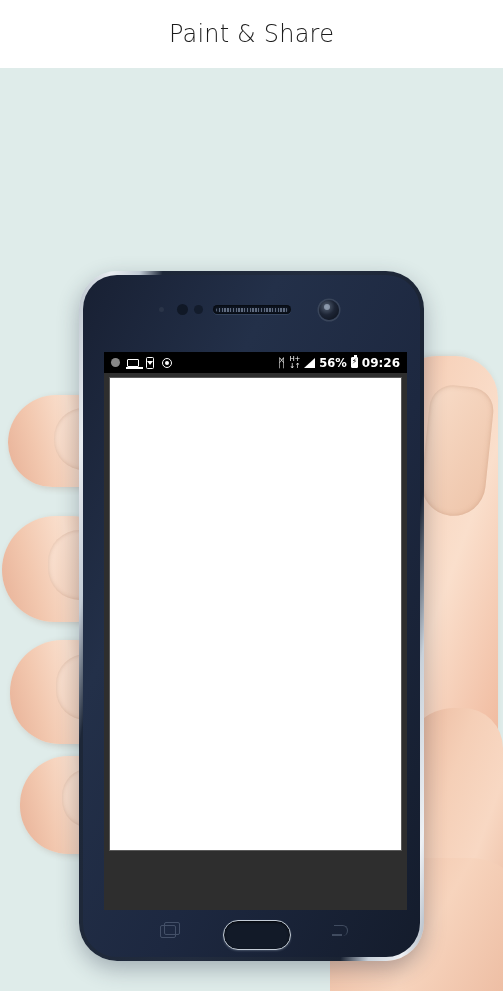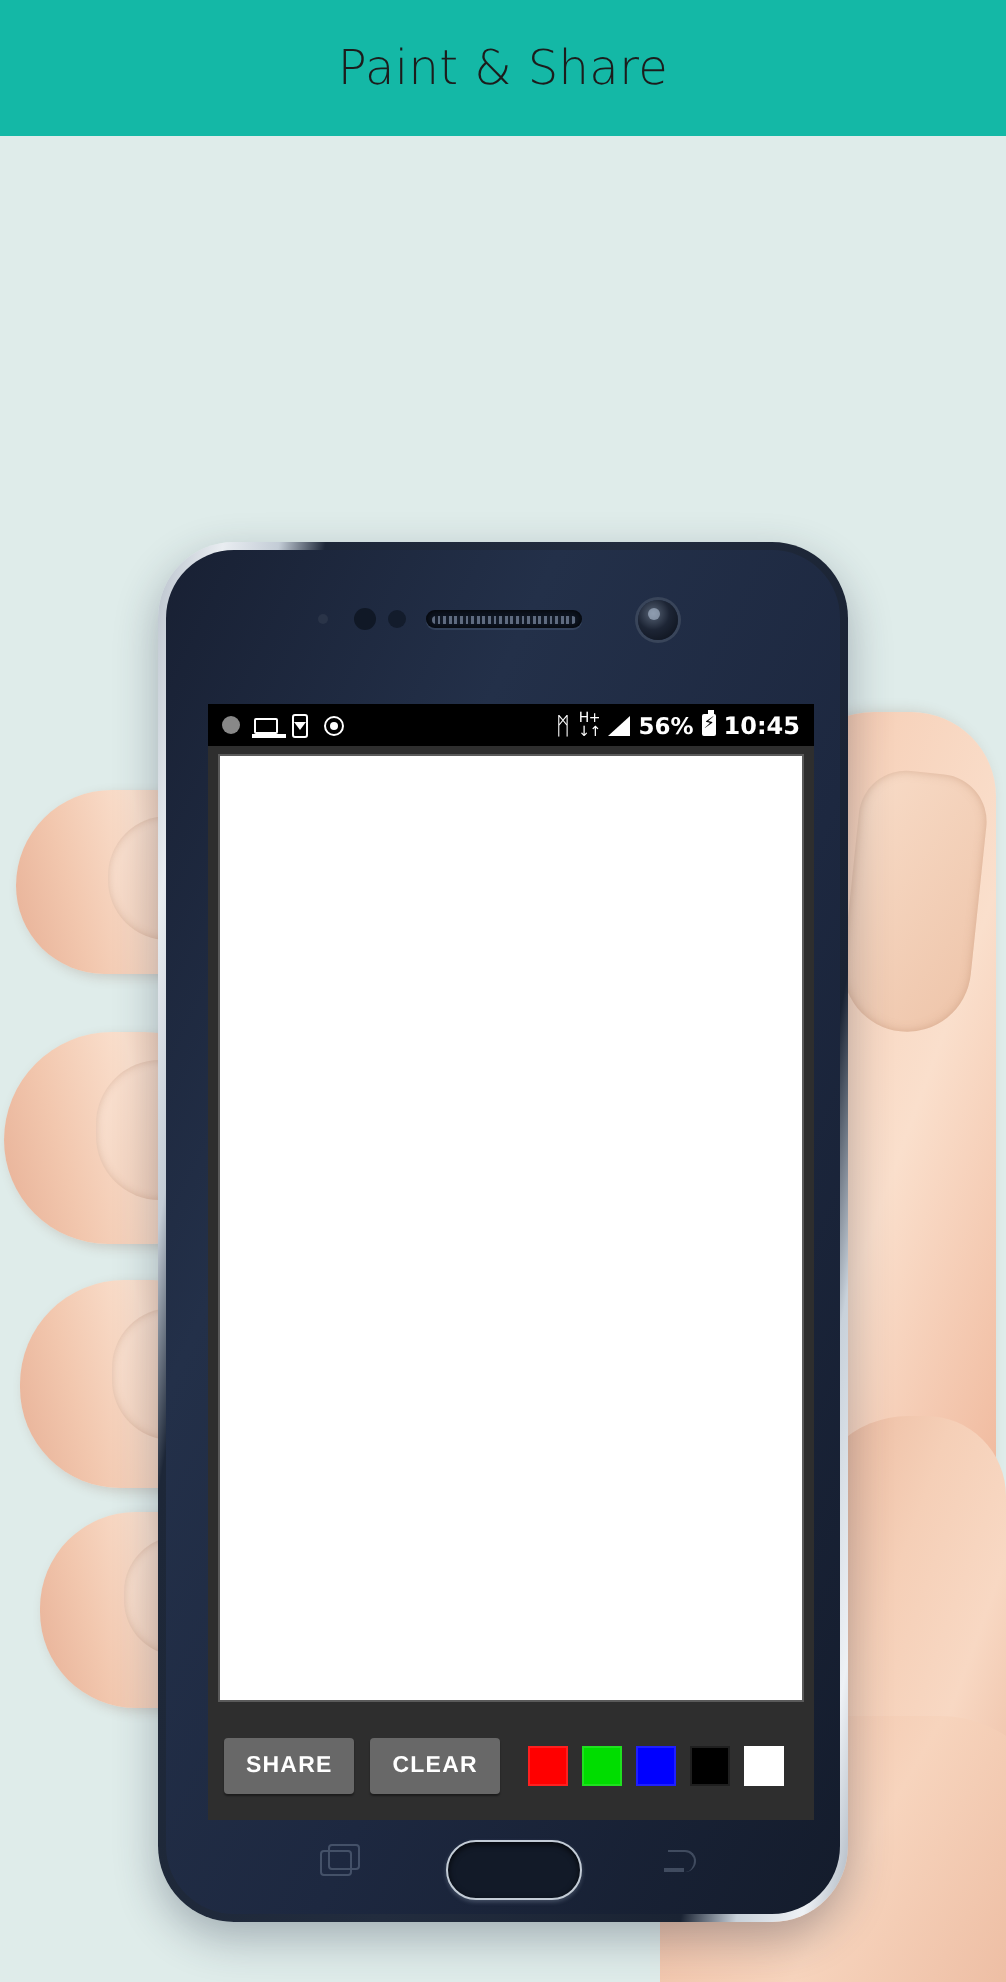--- a/index.html
+++ b/index.html
@@ -6,21 +6,21 @@
   body{
     width:503px;height:991px;overflow:hidden;
     background:#dfecea;
     font-family:"Liberation Sans", sans-serif;
     position:relative;
   }
 
   
   .header{
     position:absolute;left:0;top:0;width:503px;height:68px;
-    background:#14b8a6;
+    background:#ffffff;
     display:flex;align-items:center;justify-content:center;
     box-sizing:border-box;
   }
   .header-title{
     font-size:24px;font-weight:300;color:#1c1c1c;
     letter-spacing:.2px;
     font-family:"DejaVu Sans", sans-serif;
   }
 
   
@@ -310,38 +310,27 @@
           </div>
           <div class="sb-right">
             <span class="ic-bt">ᛗ</span>
             <span class="ic-hplus">
               <span>H+</span>
               <span>↓↑</span>
             </span>
             <span class="ic-signal"></span>
             <span class="sb-pct">56%</span>
             <span class="ic-batt"></span>
-            <span class="sb-time">10:45</span>
+            <span class="sb-time">09:26</span>
           </div>
         </div>
 
         <div class="app">
           <div class="canvas-wrap"></div>
 
-          <div class="toolbar">
-            <button class="tool-btn">SHARE</button>
-            <button class="tool-btn">CLEAR</button>
-            <div class="swatches">
-              <span class="swatch" style="background:#ff0000"></span>
-              <span class="swatch" style="background:#00dd00"></span>
-              <span class="swatch" style="background:#0000ff"></span>
-              <span class="swatch" style="background:#000000"></span>
-              <span class="swatch" style="background:#ffffff"></span>
-            </div>
-          </div>
         </div>
 
       </div>
 
       <div class="chin">
         <div class="nav-glyph nav-recents"></div>
         <div class="home-btn"></div>
         <div class="nav-glyph nav-back"></div>
       </div>
 

